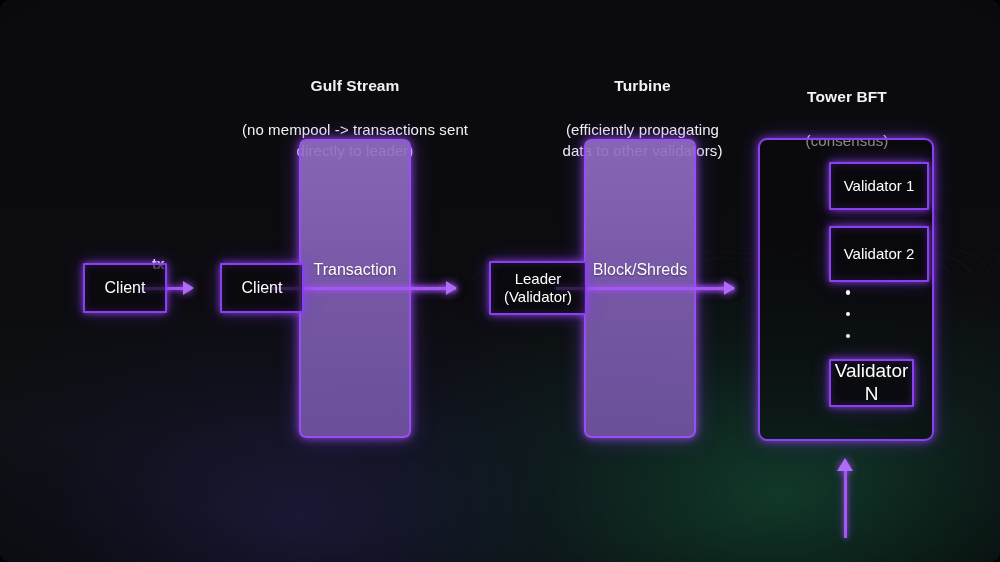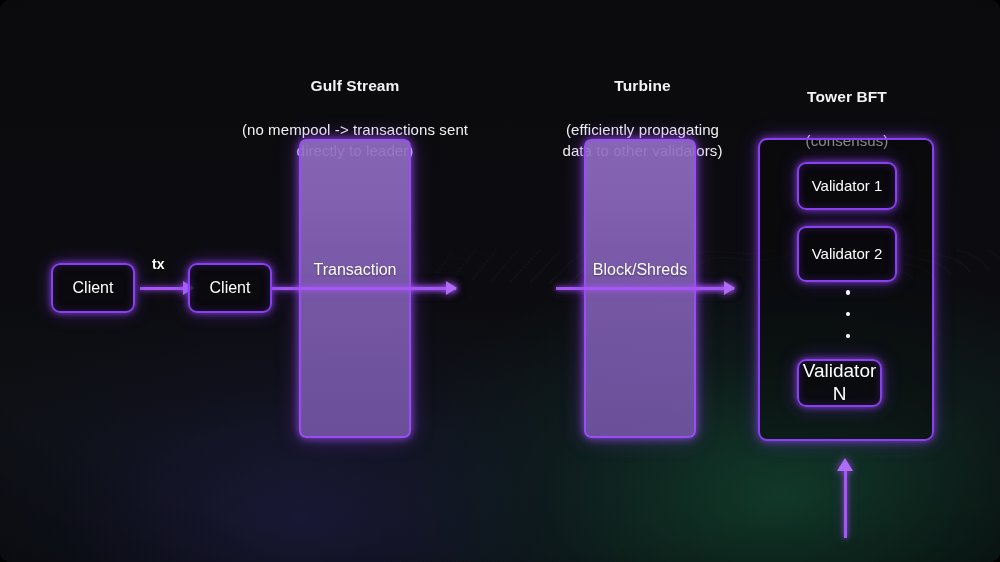--- a/index.html
+++ b/index.html
@@ -57,34 +57,35 @@
   .caption .sub {
     display: block;
     font-weight: normal;
   }
 
   
   .nbox {
     position: absolute;
     box-sizing: border-box;
     border: 2.2px solid #8a3ff0;
-    border-radius: 9px;
+    border-radius: 1px;
     background: rgba(10,9,14,0.72);
     box-shadow:
       0 0 7px rgba(150,70,250,0.80),
       0 0 18px rgba(130,55,235,0.40),
       inset 0 0 8px rgba(130,60,230,0.25);
     display: flex;
     align-items: center;
     justify-content: center;
     color: #fff;
     font-size: 16px;
     text-align: center;
     line-height: 1.2;
     white-space: pre-line;
+    margin-left: 32px;
   }
 
   .tallbox {
     position: absolute;
     box-sizing: border-box;
     border: 2.2px solid #9a4cf6;
     border-radius: 7px;
     background: linear-gradient(180deg, rgba(146,109,196,0.92) 0%, rgba(126,93,176,0.92) 55%, rgba(116,85,166,0.90) 100%);
     box-shadow:
       0 0 9px rgba(160,85,250,0.80),
@@ -1306,20 +1307,24 @@
   <div class="tx-label" style="left:152px; top:256px;">tx</div>
 
   <div class="nbox" style="left:51px; top:263px; width:84px; height:50px; z-index:6;">
     <span>Client</span>
   </div>
 
   <div class="nbox" style="left:188px; top:263px; width:84px; height:50px; z-index:6;">
     <span>Client</span>
   </div>
 
+  <div class="nbox" style="left:457px; top:261px; width:98px; height:54px; z-index:6; font-size:15px;">
+    <span>Leader
+(Validator)</span>
+  </div>
 
   <div class="panel" style="left:758px; top:138px; width:176px; height:303px; z-index:6;">
 
     <div class="nbox" style="left:37px; top:22px; width:100px; height:48px; font-size:15px;">
       <span>Validator 1</span>
     </div>
 
     <div class="nbox" style="left:37px; top:86px; width:100px; height:56px; font-size:15px;">
       <span>Validator 2</span>
     </div>

